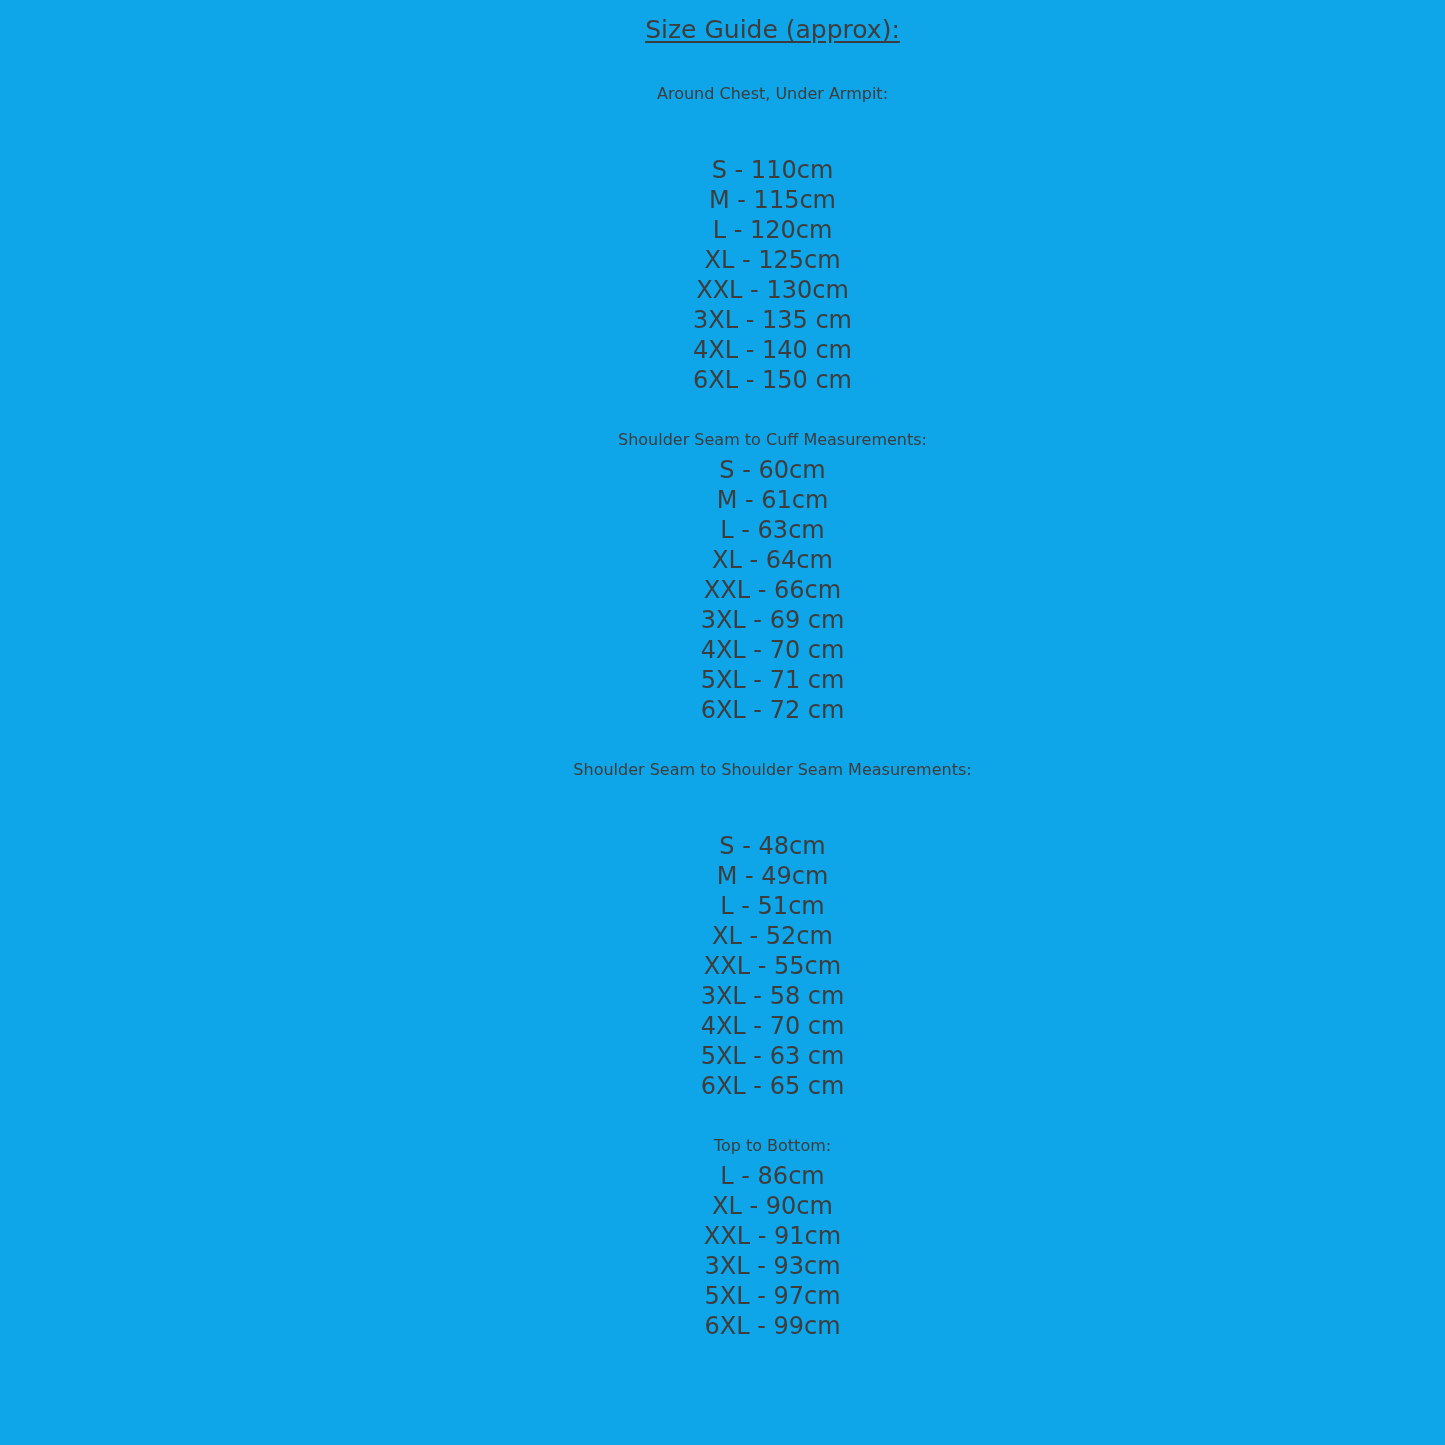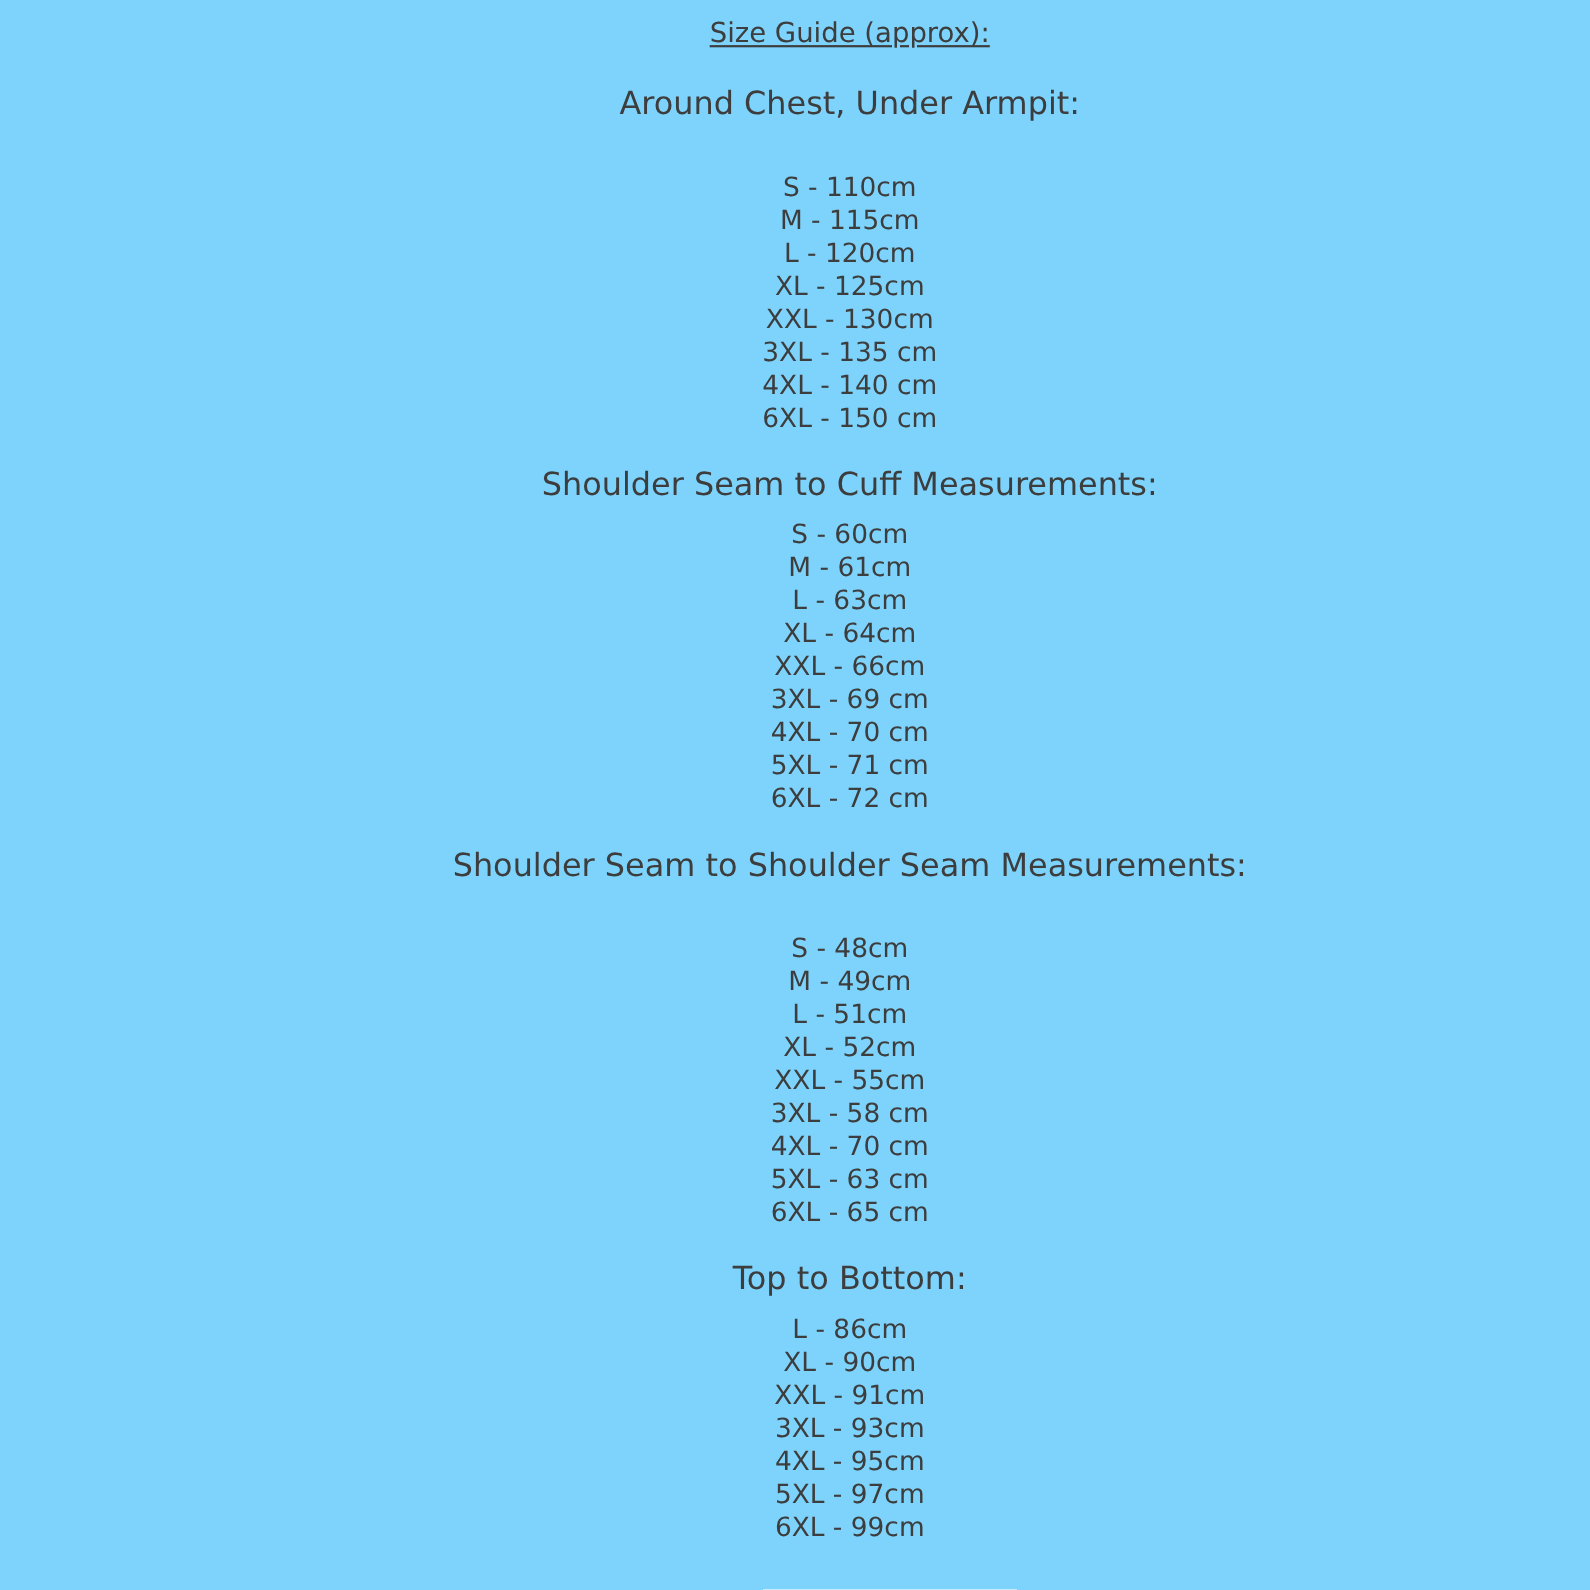--- a/index.html
+++ b/index.html
@@ -6,21 +6,21 @@
     margin: 0;
     padding: 0;
     background: #ffffff;
   }
   .page {
     width: 1445px;
     height: 1445px;
     box-sizing: border-box;
     padding-top: 15px;
     overflow: hidden;
-    background: #7dd3fc;
+    background: #0ea5e9;
     font-family: "DejaVu Sans", "Liberation Sans", sans-serif;
     color: #3d3d3d;
   }
   
   .content {
     margin-left: 100px;
     text-align: center;
   }
   .title {
     font-size: 25px;
@@ -30,24 +30,24 @@
     text-decoration: underline;
     text-underline-offset: 3px;
   }
   .size-section {
     margin-top: 30px;
   }
   .size-section:first-of-type {
     margin-top: 0;
   }
   .section-heading {
-    font-size: 29px;
+    font-size: 16px;
     font-weight: normal;
     line-height: 30px;
-    margin: 16px;
+    margin: 0;
   }
   .size-list {
     list-style: none;
     margin: 0;
     padding: 0;
     font-size: 24px;
     line-height: 30px;
   }
   .size-section.gap-after-heading .size-list {
     margin-top: 46px;
@@ -104,20 +104,19 @@
           </ul>
   </section>
 
   <section class="size-section">
     <h2 class="section-heading">Top to Bottom:</h2>
     <ul class="size-list">
             <li class="size-row">L - 86cm</li>
             <li class="size-row">XL - 90cm</li>
             <li class="size-row">XXL - 91cm</li>
             <li class="size-row">3XL - 93cm</li>
-            <li class="size-row">4XL - 95cm</li>
             <li class="size-row">5XL - 97cm</li>
             <li class="size-row">6XL - 99cm</li>
           </ul>
   </section>
 </div>
   </div>
 </div>
 
 </body></html>

